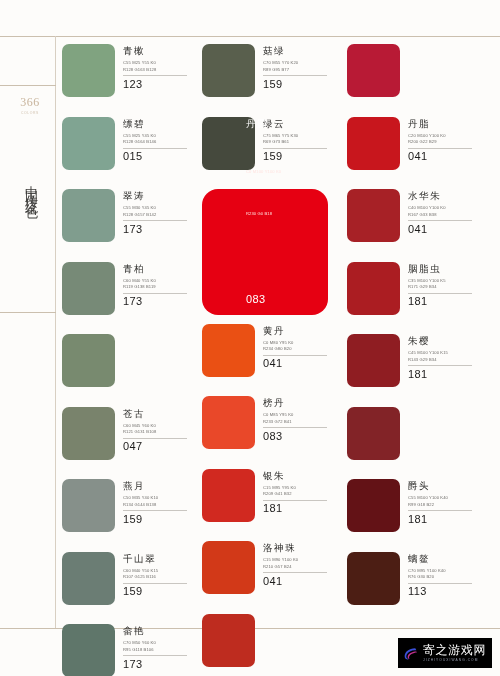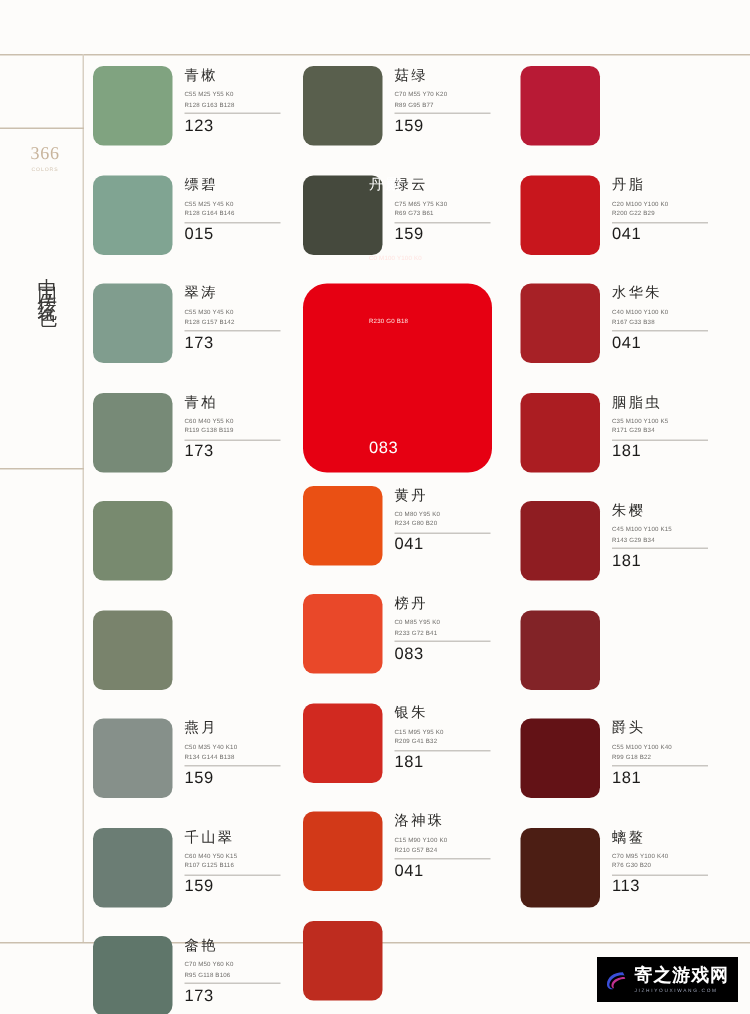--- a/index.html
+++ b/index.html
@@ -148,21 +148,21 @@
     padding:3px 6px 3px 4px;
   }
   .wm-mark {
     width:17px; height:17px;
     margin-right:4px;
     flex:0 0 auto;
   }
   .wm-text { display:flex; flex-direction:column; justify-content:center; }
   .wm-title {
     font-family:"Liberation Serif", serif;
-    font-size:12px; font-weight:bold;
+    font-size:12px; font-weight:normal;
     color:#ffffff; letter-spacing:.6px; line-height:1.05;
   }
   .wm-sub {
     font-size:3.2px; color:#9aa0b4; letter-spacing:1.1px; margin-top:1px;
   }
 </style>
 </head>
 <body>
 
 <div class="page">
@@ -220,20 +220,27 @@
             <div class="rgb">R119 G138 B119</div>
             <div class="divider"></div>
             <div class="code">173</div>
           </div>
         </div>
         <div class="entry">
           <div class="swatch" style="background: rgb(120, 138, 111);"></div>
         </div>
         <div class="entry">
           <div class="swatch" style="background: rgb(121, 131, 108);"></div>
+          <div class="info">
+            <div class="cname">苍古</div>
+            <div class="cmyk">C60 M45 Y60 K0</div>
+            <div class="rgb">R121 G131 B108</div>
+            <div class="divider"></div>
+            <div class="code">047</div>
+          </div>
         </div>
         <div class="entry">
           <div class="swatch" style="background: rgb(134, 144, 138);"></div>
           <div class="info">
             <div class="cname">燕月</div>
             <div class="cmyk">C50 M35 Y40 K10</div>
             <div class="rgb">R134 G144 B138</div>
             <div class="divider"></div>
             <div class="code">159</div>
           </div>

